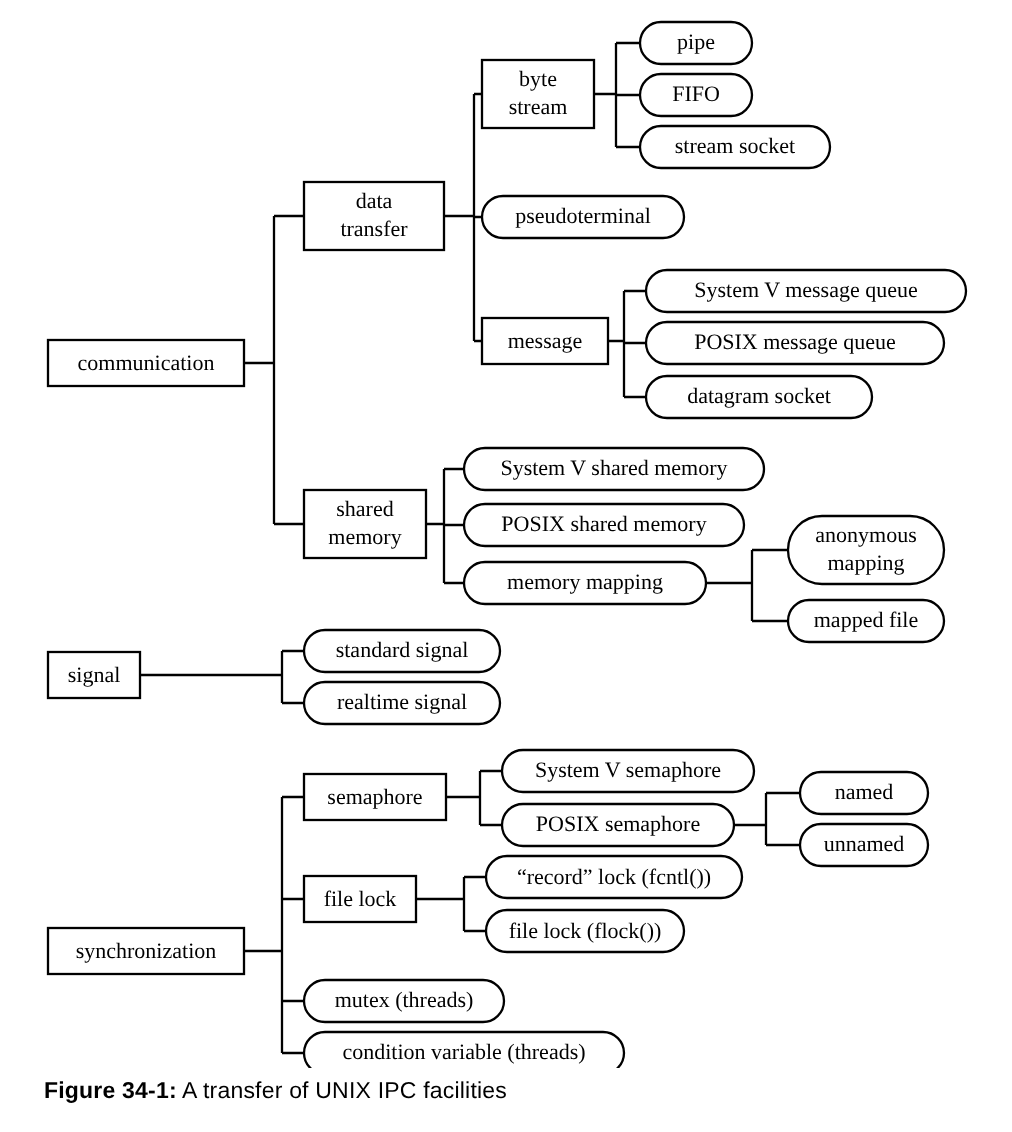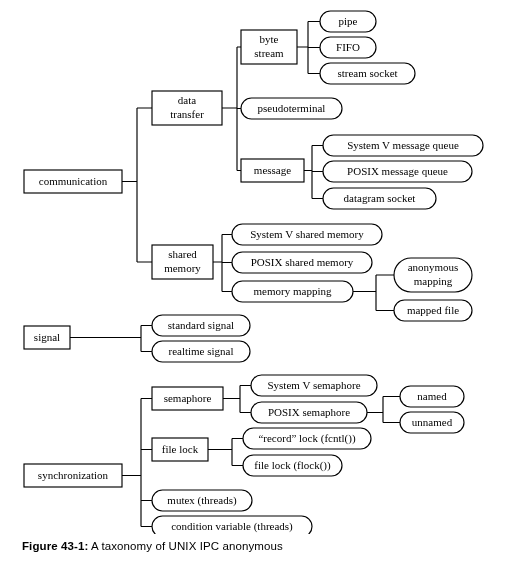--- a/index.html
+++ b/index.html
@@ -253,15 +253,15 @@
       <text x="202" y="501">mutex (threads)</text>
     </g>
 
     <g>
       <rect class="node-pill" x="152" y="516" width="160" height="21" rx="10.5" ry="10.5"></rect>
       <text x="232" y="527">condition variable (threads)</text>
     </g>
 
   </svg>
 
-  <div class="caption"><b>Figure 43-1:</b><span> A taxonomy of UNIX IPC anonymous</span></div>
+  <div class="caption"><b>Figure 34-1:</b><span> A transfer of UNIX IPC facilities</span></div>
 
 </div>
 
 </body></html>

